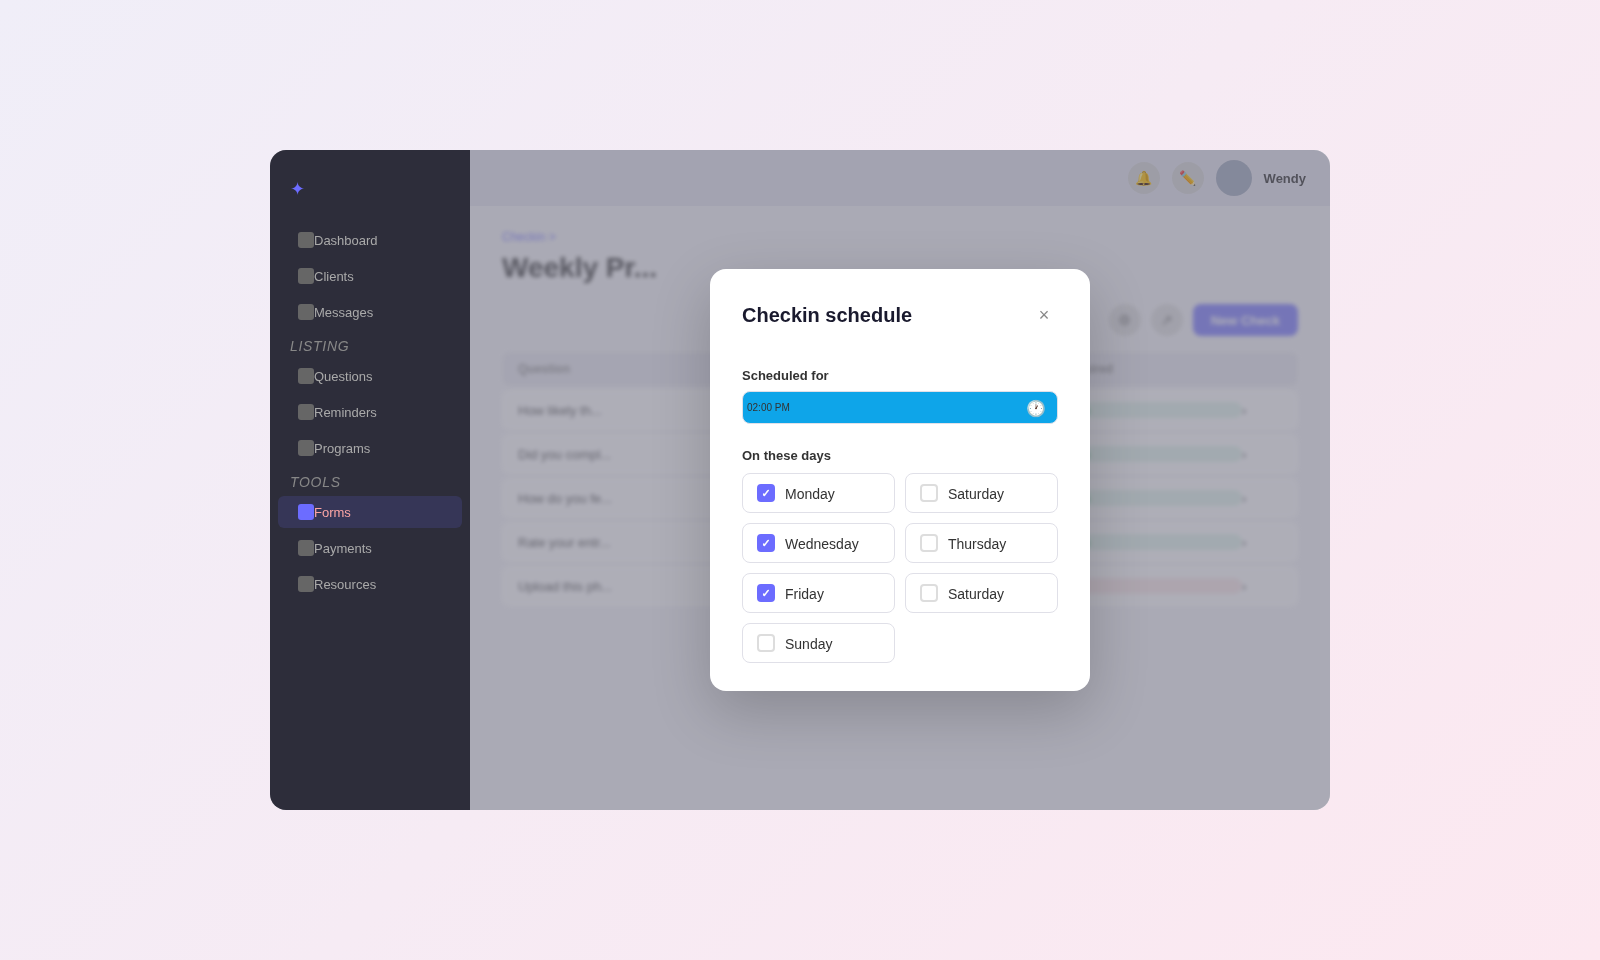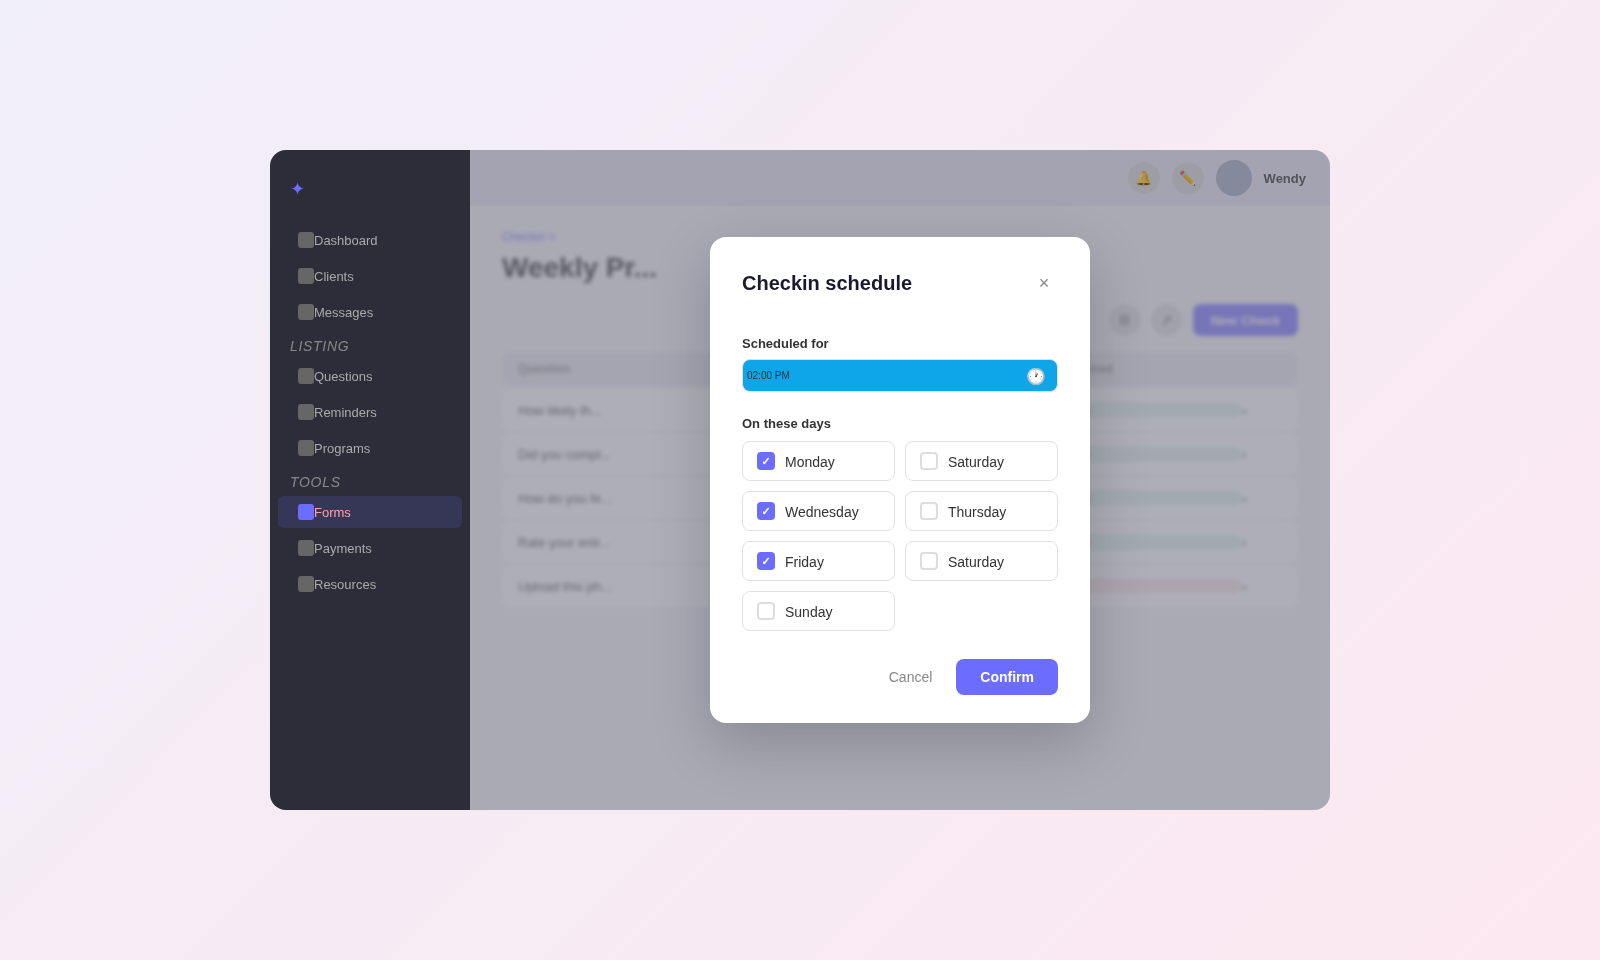--- a/index.html
+++ b/index.html
@@ -487,20 +487,16 @@
             <div class="day-checkbox"></div>
             <span>Saturday</span>
           </div>
 
           <div class="day-item" style="grid-column: 1;">
             <div class="day-checkbox"></div>
             <span>Sunday</span>
           </div>
         </div>
 
-        <div class="modal-footer">
-          <button class="btn-cancel">Cancel</button>
-          <button class="btn-confirm">Confirm</button>
-        </div>
       </div>
     </div>
   </div>
 </div>
 
 </body></html>

